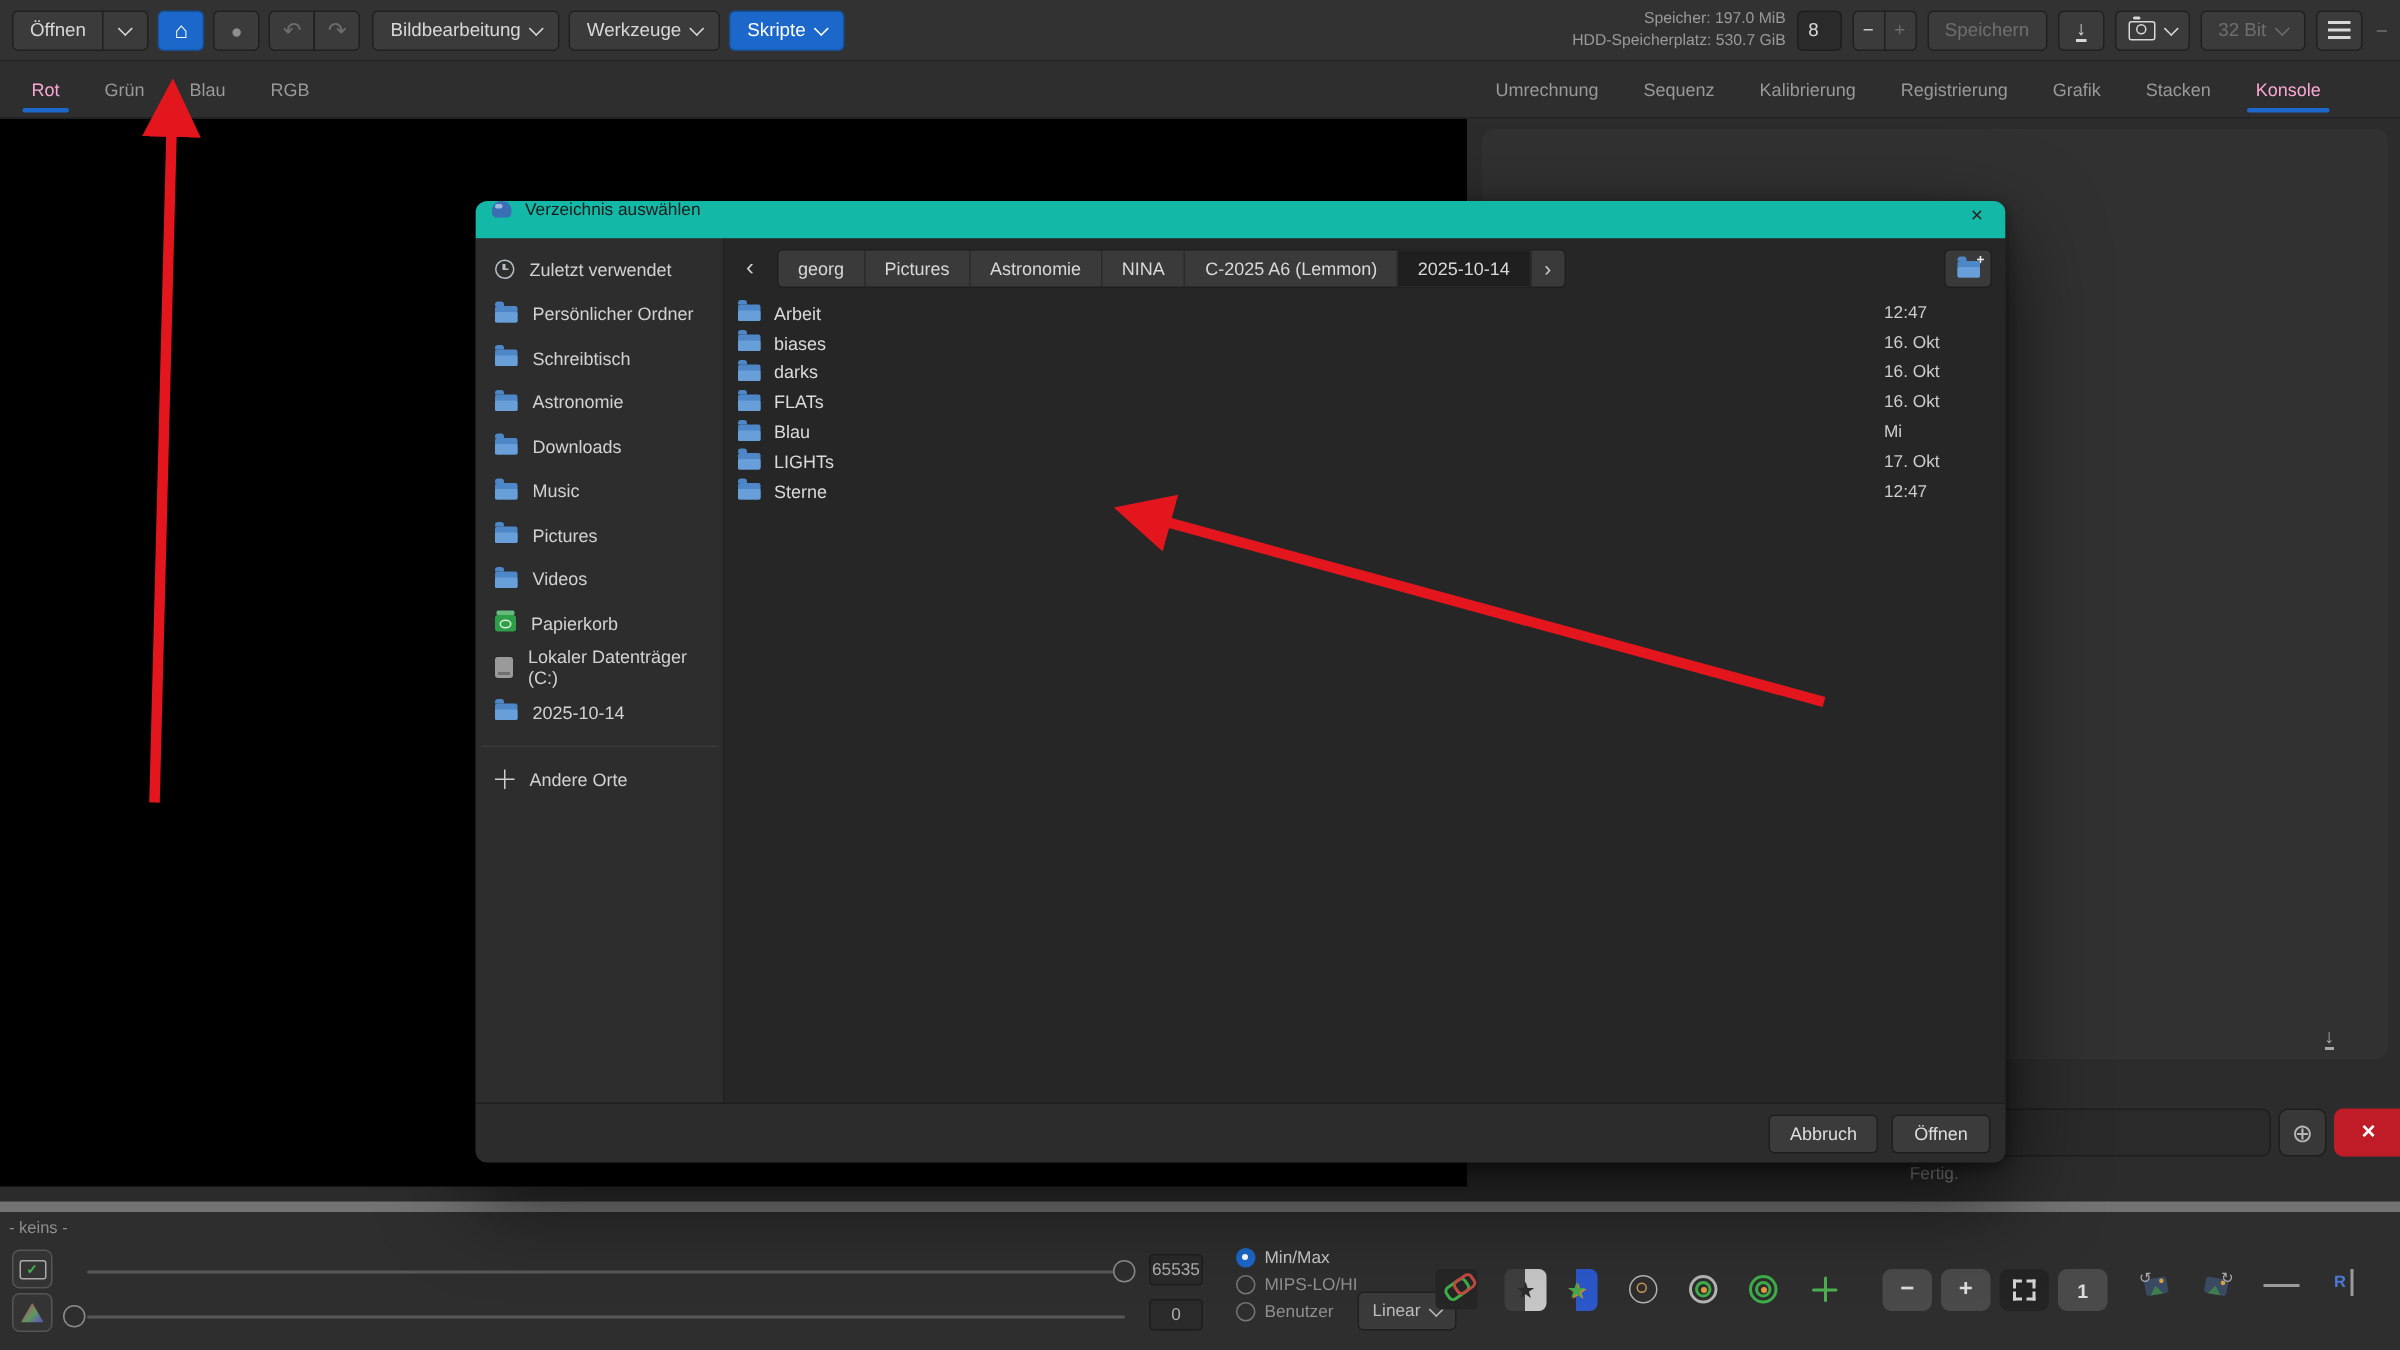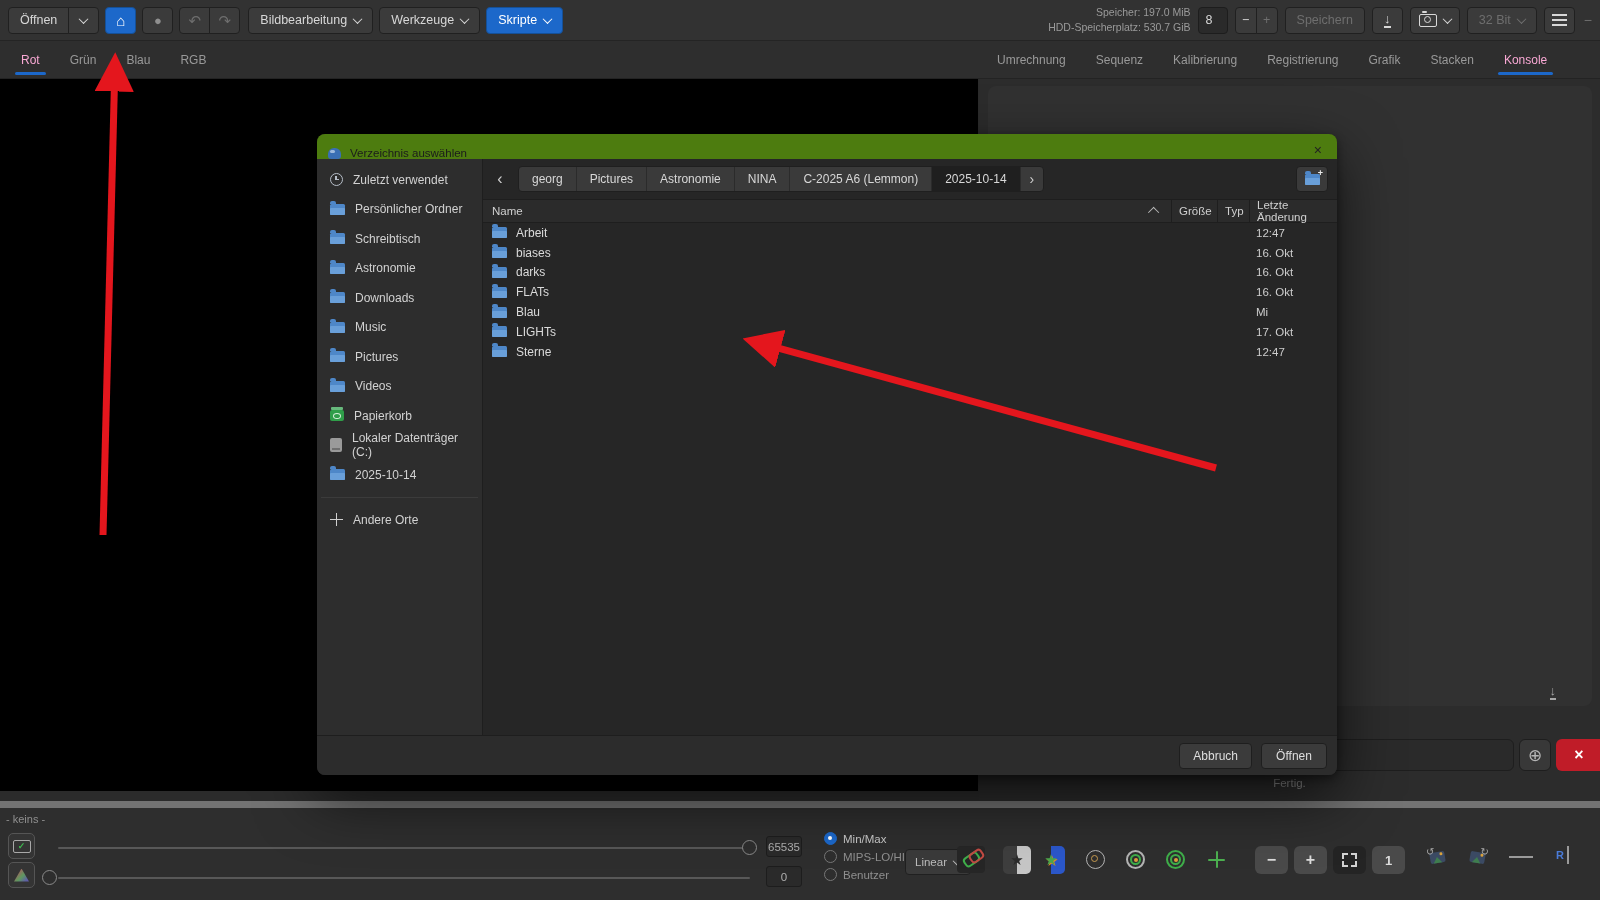--- a/index.html
+++ b/index.html
@@ -90,21 +90,21 @@
   .photo{width:15px;height:11px;background:#3b4a63;border-radius:2px;position:relative;overflow:hidden;transform:rotate(-10deg)}
   .photo::after{content:'';position:absolute;bottom:-1px;left:2px;border-left:5px solid transparent;border-right:5px solid transparent;border-bottom:7px solid #3f7d4f}
   .photo::before{content:'';position:absolute;top:1px;right:2px;width:3px;height:3px;border-radius:50%;background:#d9a13b}
   .rotmark{position:absolute;top:-6px;font-size:10px;color:#a8a8a8}
   .rbflip{display:flex;align-items:center;gap:2px;position:relative}
   .rbline{position:absolute;left:-3px;top:8px;width:24px;height:1.6px;background:#9a9a9a}
   .vline{width:1.6px;height:18px;background:#9a9a9a;display:inline-block;margin-left:3px}
 
   
   #dialog{position:absolute;left:317px;top:134px;width:1020px;height:641px;border-radius:8px;overflow:hidden;display:flex;flex-direction:column;background:#292929;box-shadow:0 22px 60px rgba(0,0,0,.66),0 3px 10px rgba(0,0,0,.45);z-index:50}
-  #dlg-titlebar{flex:0 0 25px;background:#4d7c0f;display:flex;align-items:flex-end;gap:9px;padding:0 11px}
+  #dlg-titlebar{flex:0 0 25px;background:#14b8a6;display:flex;align-items:flex-start;gap:9px;padding:0 11px}
   .siril-logo{width:13px;height:11px;background:#3a6fb5;border-radius:6px 6px 3px 3px;position:relative}
   .siril-logo::after{content:'';position:absolute;left:2px;top:2px;width:5px;height:3px;background:#9db9dd;border-radius:2px}
   #dlg-title{font-size:11.5px;color:#1b1b1b}
   #dlg-close{margin-left:auto;color:#222;font-size:14px;line-height:1;padding:2px 4px}
   #dlg-body{flex:1;display:flex;min-height:0}
   #dlg-sidebar{width:166px;background:#2d2d2d;border-right:1px solid #1e1e1e;padding-top:4px;box-sizing:border-box}
   .side-item{display:flex;align-items:center;gap:10px;height:26px;margin:3.5px 6px;padding:0 7px;border-radius:4px;font-size:12px;color:#d2d2d2;cursor:default}
   .side-item.divider-before{margin-top:19px;position:relative}
   .side-item.divider-before::before{content:'';position:absolute;top:-10px;left:-2px;right:-2px;height:1px;background:#3b3b3b}
   #dlg-main{flex:1;display:flex;flex-direction:column;min-width:0;background:#262626}
@@ -311,21 +311,21 @@
       <label class="rrow" style="left: 824px; top: 42px;">
         <span class="radio"></span>
         <span>MIPS-LO/HI</span>
       </label>
       <label class="rrow" style="left: 824px; top: 60px;">
         <span class="radio"></span>
         <span>Benutzer</span>
       </label>
     </div>
 
-  <div class="sel" style="left:905px;top:41px">
+  <div class="sel" style="left:905px;top:53px">
       <span>Linear</span>
       <span class="chev"></span>
     </div>
   <div class="sb-ico chainbtn" style="left:957px;top:38px">
       <span class="chain"></span>
     </div>
 
   <div class="sb-ico splitbtn split1" style="left:1003px;top:38px">
       <span>★</span>
     </div>
@@ -468,35 +468,20 @@
                 <span>2025-10-14</span>
               </div></div>
           <div class="crumb fwd">
               <span>›</span>
             </div>
         </div>
         <div class="newfolder">
             <span class="ico ico-folder"></span>
           </div>
       </div>
-      <div id="listheader">
-        <div class="hname">
-            <span>Name</span>
-            <span class="sortchev"></span>
-          </div>
-        <div class="hcol w-size">
-            <span>Größe</span>
-          </div>
-        <div class="hcol w-type">
-            <span>Typ</span>
-          </div>
-        <div class="hcol w-mod">
-            <span>Letzte Änderung</span>
-          </div>
-      </div>
       <div id="filelist" data-repeat="dialog.files">
 
       <div class="file-row">
             <div class="cell-name">
               <span class="ico ico-folder"></span>
               <span>Arbeit</span>
             </div>
             <div class="cell-size"></div>
             <div class="cell-type"></div>
             <div class="cell-mod">12:47</div>

